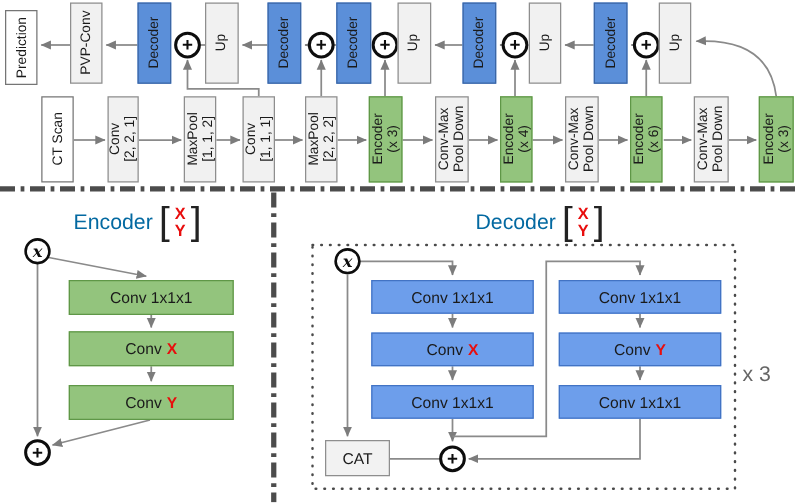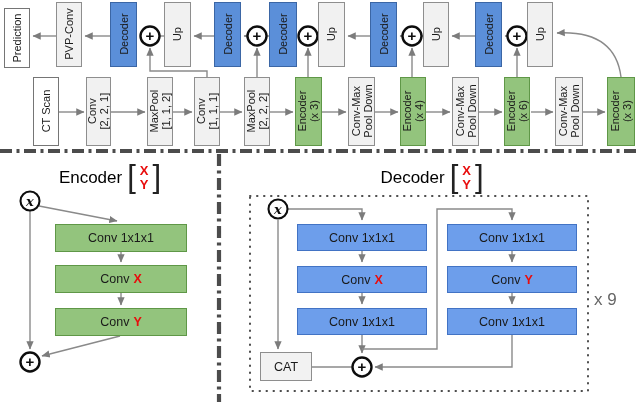--- a/index.html
+++ b/index.html
@@ -24,21 +24,21 @@
          font-size:11px;line-height:1.1;color:#1a1a1a;}
   .hbox{position:absolute;display:flex;align-items:center;justify-content:center;
         box-sizing:border-box;border:1.2px solid;font-size:12.5px;color:#1a1a1a;}
   .hbox.green{background:#93c47d;border-color:#5f9747;}
   .hbox.blue{background:#6d9eeb;border-color:#4273c4;}
   .hbox.catbox{background:#f2f2f2;border-color:#8e8e8e;}
   .rvar{color:#e80d0d;font-weight:700;}
   .rvar:not(:empty){margin-left:4px;}
   .sec-title{position:absolute;display:flex;align-items:center;justify-content:center;
              gap:5px;height:40px;}
-  .sec-title .t{font-size:17px;color:#000000;}
+  .sec-title .t{font-size:17px;color:#0369a1;}
   .sec-title .br{font-size:31px;line-height:1;color:#222;padding-bottom:4px;}
   .xy{display:flex;flex-direction:column;margin:0 -1px;}
   .xy span{font-size:13px;font-weight:700;color:#e80d0d;text-align:center;line-height:1.1;}
   .repeat-label{position:absolute;font-size:17px;color:#666;}
 </style>
 </head>
 <body>
 
 <div id="stage">
 
@@ -285,15 +285,15 @@
     <span>Conv</span>
       <span class="rvar">Y</span>
   </div>
   <div class="hbox blue" style="left:447px;top:308px;width:130px;height:27px">
     <span>Conv 1x1x1</span>
       <span class="rvar"></span>
   </div>
   <div class="hbox catbox" style="left:260px;top:352px;width:52px;height:29px">
     <span>CAT</span>
   </div>
-  <div class="repeat-label" style="left:594px;top:290px">x 9</div>
+  <div class="repeat-label" style="left:594px;top:290px">x 3</div>
 
 </div>
 
 </body></html>

